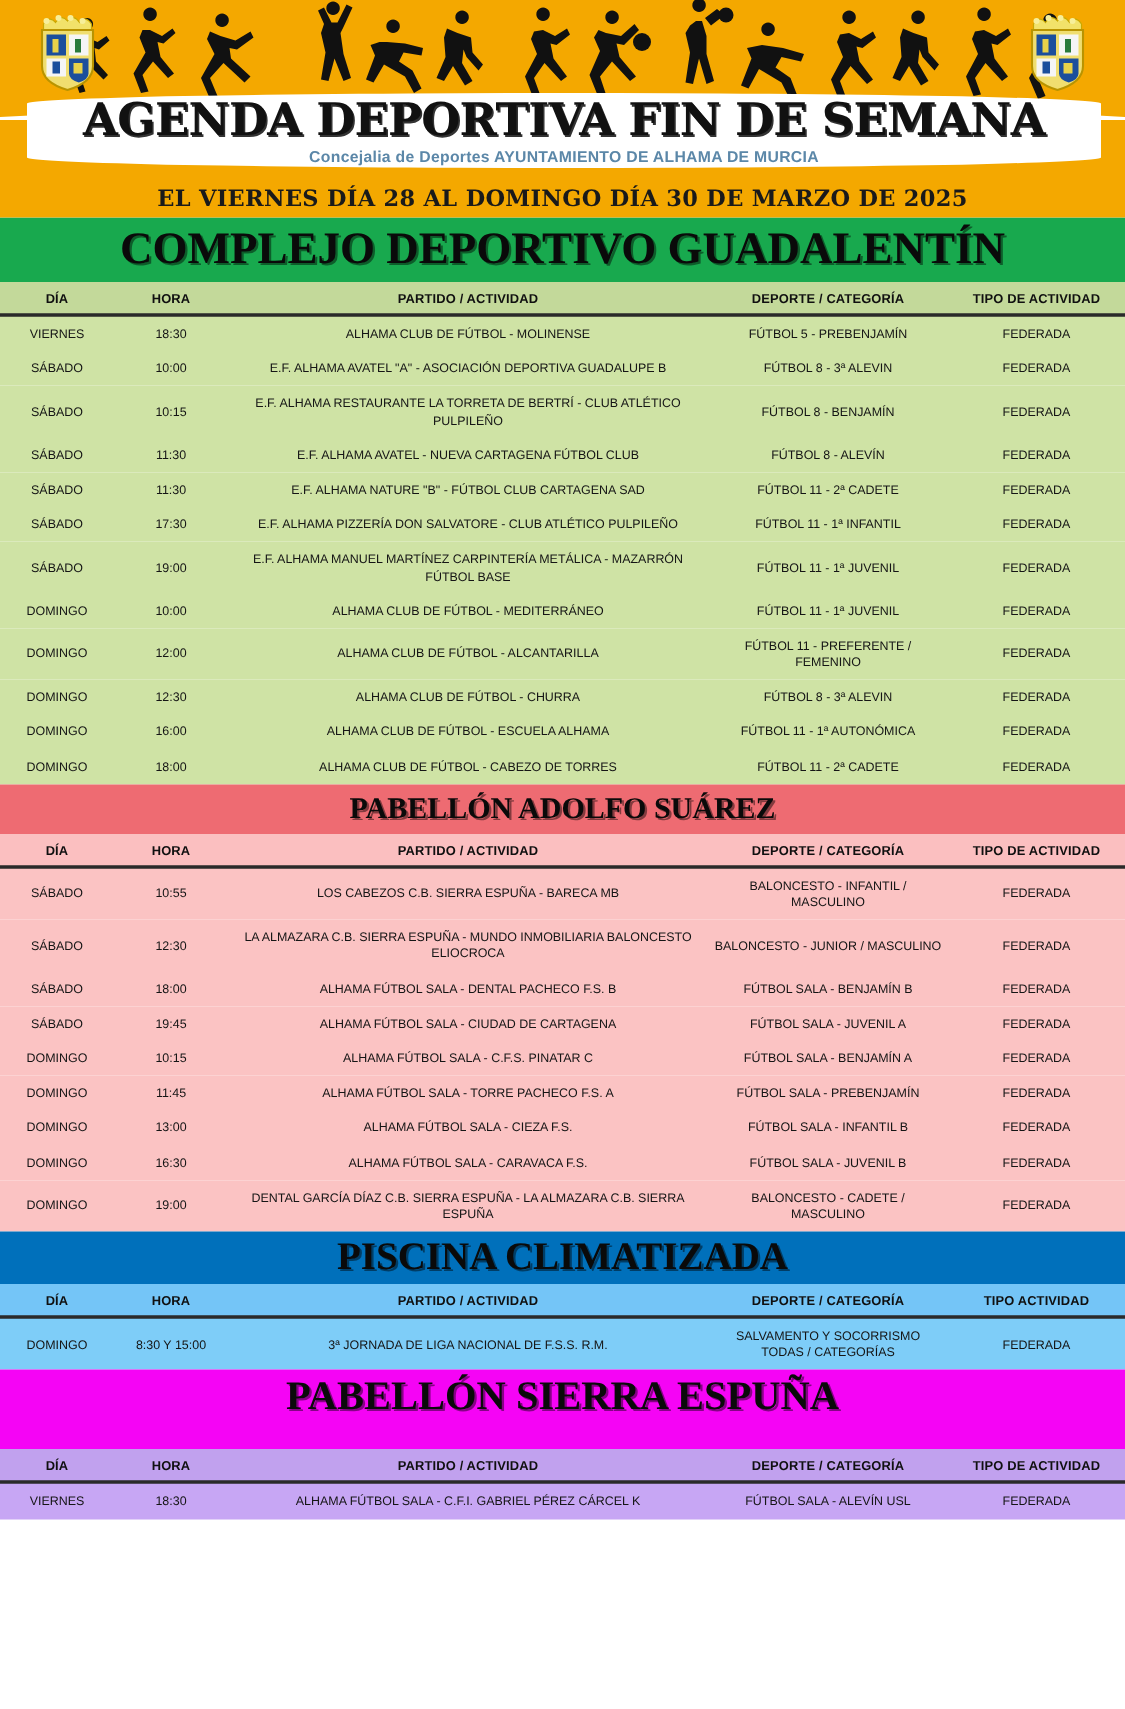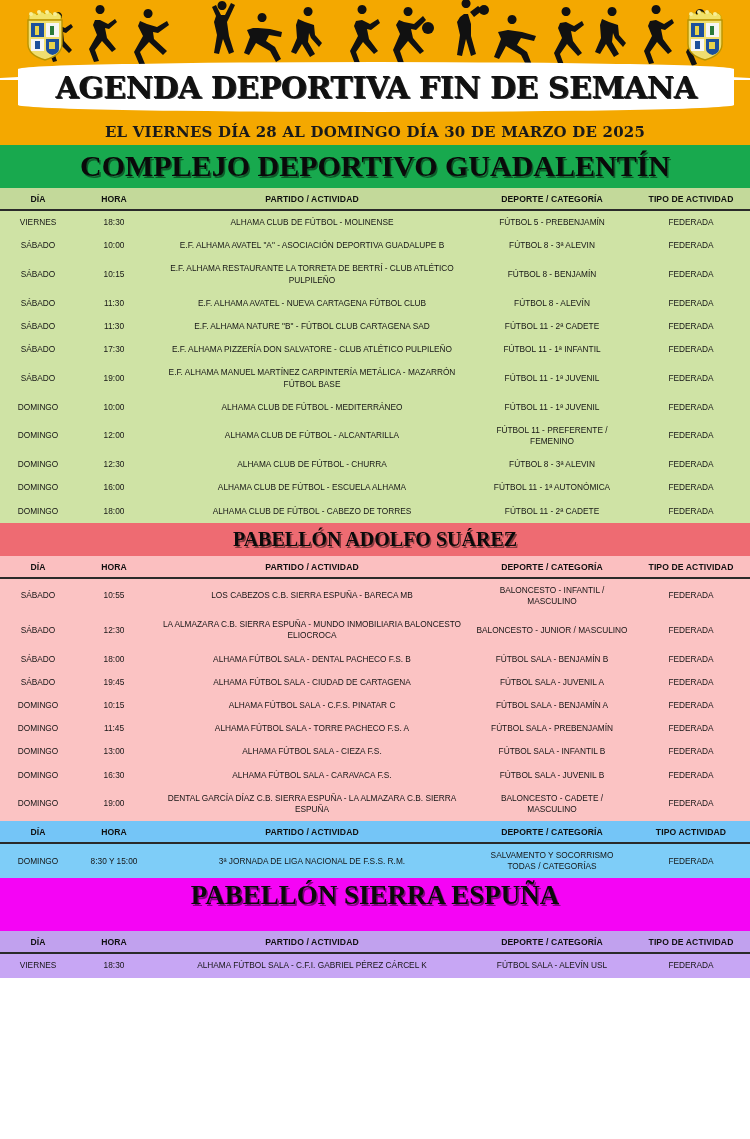--- a/index.html
+++ b/index.html
@@ -226,20 +226,21 @@
         <path d="M24 33 h13 v10 q0 4 -6.5 6 q-6.5 -2 -6.5 -6 z" fill="#1c4f9c"></path>
         <rect x="13" y="20" width="4" height="9" fill="#e8d24a"></rect>
         <rect x="28" y="20" width="4" height="9" fill="#2a7a3a"></rect>
         <rect x="13" y="35" width="5" height="8" fill="#1c4f9c"></rect>
         <rect x="27" y="36" width="6" height="7" fill="#e8d24a"></rect>
       </g>
     </svg>
 
     <div class="title-plate">
       <div class="main-title">AGENDA DEPORTIVA FIN DE SEMANA</div>
+      <div class="sub-title">Concejalia de Deportes AYUNTAMIENTO DE ALHAMA DE MURCIA</div>
     </div>
 
     <div class="date-line">EL VIERNES DÍA 28 AL DOMINGO DÍA 30 DE MARZO  DE 2025</div>
   </div>
 
   <div id="sections-host">
       <div class="section sec-guadalentin">
         <div class="section-header">COMPLEJO DEPORTIVO GUADALENTÍN</div>
         <table class="sched">
           <thead>
@@ -412,20 +413,21 @@
               <td class="col-dia nowrap">DOMINGO</td>
               <td class="col-hora nowrap">19:00</td>
               <td class="col-part">DENTAL GARCÍA DÍAZ C.B. SIERRA ESPUÑA  - LA ALMAZARA C.B. SIERRA ESPUÑA</td>
               <td class="col-dep">BALONCESTO - CADETE / MASCULINO</td>
               <td class="col-tipo nowrap">FEDERADA</td>
             </tr>
           </tbody>
         </table>
       </div>
       <div class="section sec-piscina">
+        <div class="section-header">PISCINA CLIMATIZADA</div>
         <table class="sched">
           <thead>
             <tr>
               <th class="col-dia">DÍA</th>
               <th class="col-hora">HORA</th>
               <th class="col-part">PARTIDO / ACTIVIDAD</th>
               <th class="col-dep">DEPORTE / CATEGORÍA</th>
               <th class="col-tipo">TIPO ACTIVIDAD</th>
             </tr>
           </thead>

